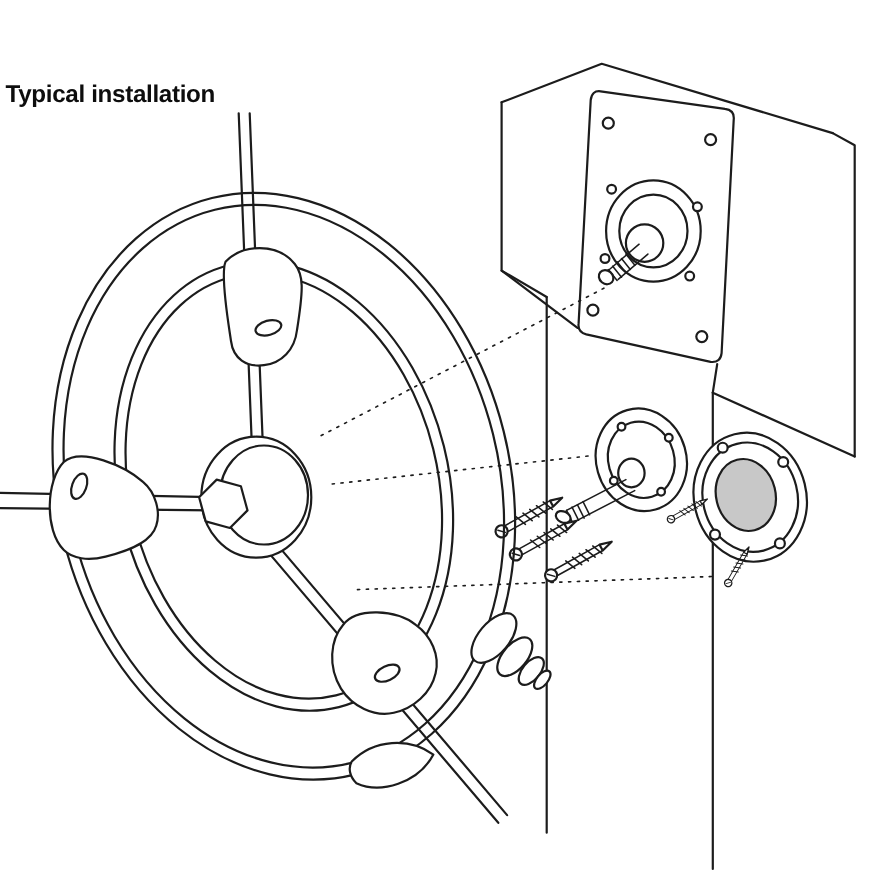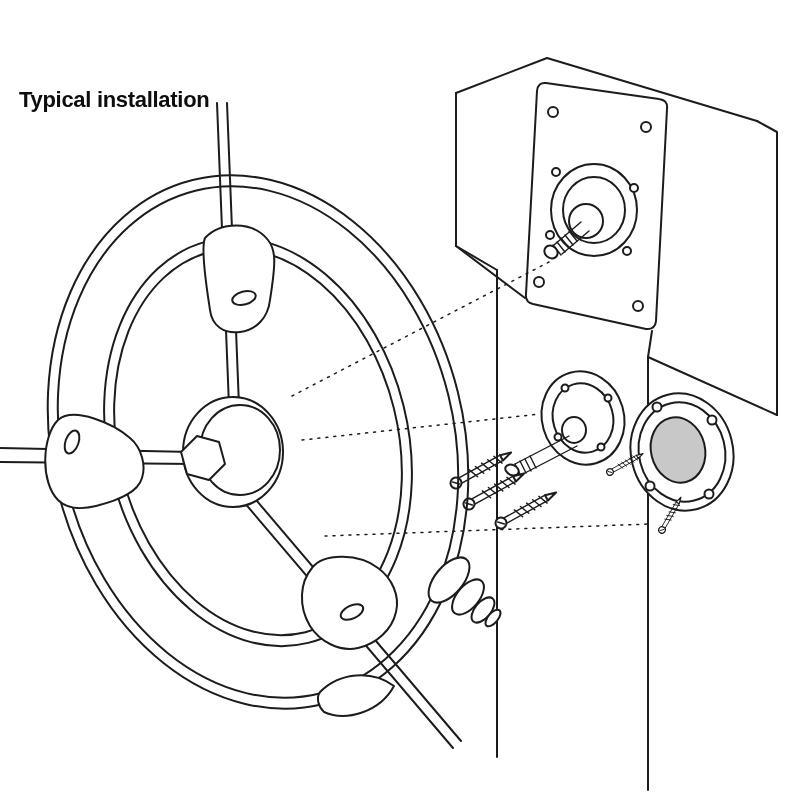--- a/index.html
+++ b/index.html
@@ -12,21 +12,21 @@
     width: 800px;
     height: 800px;
     background: var(--bg, #ffffff);
     overflow: hidden;
     font-family: "Liberation Sans", sans-serif;
   }
   .title {
     position: absolute;
     left: 4px;
     top: 72px;
-    margin: 15px;
+    margin: 1px;
     font-size: 22px;
     font-weight: 700;
     letter-spacing: -0.3px;
     color: #0d0d0d;
   }
   #diagram-svg {
     position: absolute;
     left: 0;
     top: 0;
   }

